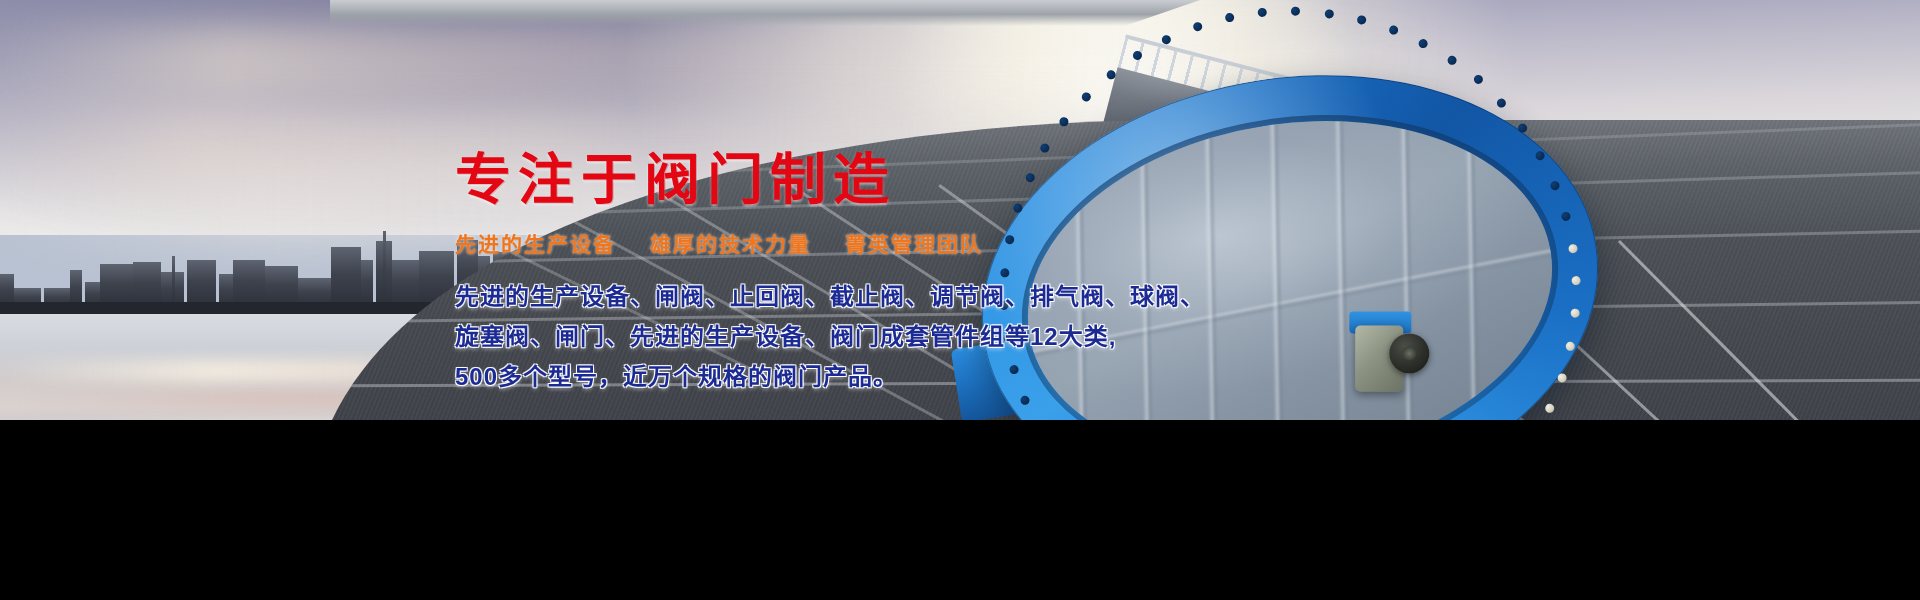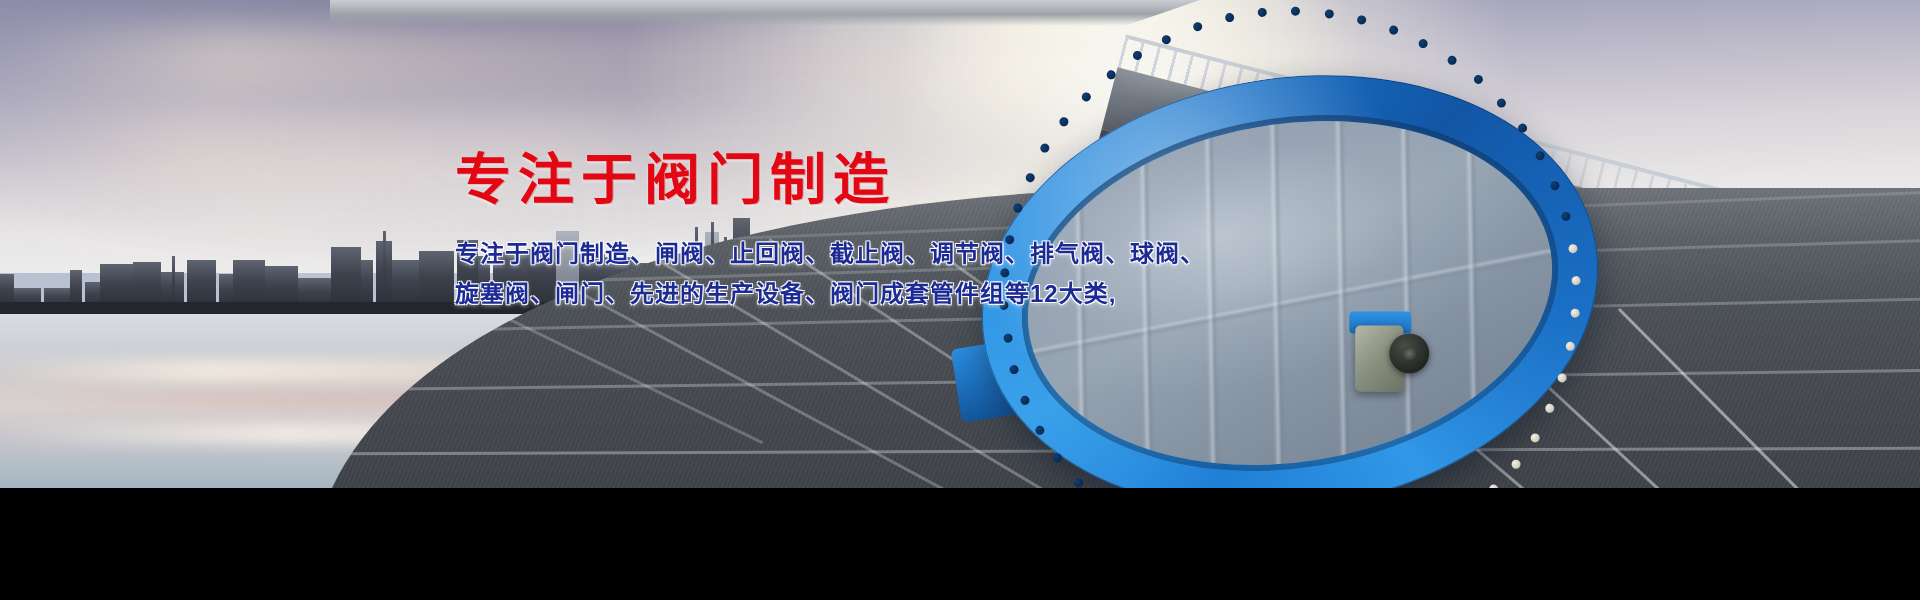--- a/index.html
+++ b/index.html
@@ -1,21 +1,21 @@
 <!DOCTYPE html>
 <html lang="zh-CN"><head>
 <meta charset="utf-8">
 <title>Valve Manufacturing Banner</title>
 <style>
   html,body{margin:0;padding:0;background:#000;}
   *{box-sizing:border-box;}
 
   .banner{
     position:relative;
-    width:1920px;height:488px;
+    width:1920px;height:420px;
     overflow:hidden;
     font-family:"Liberation Sans","DejaVu Sans",sans-serif;
     background:#b9c2d2;
   }
 
   
   .sky{
     position:absolute;inset:0 0 44% 0;
     background:
       radial-gradient(ellipse 620px 380px at 1070px 60px, rgba(255,252,240,.95) 0%, rgba(255,250,235,.55) 38%, rgba(255,248,232,0) 72%),
@@ -361,19 +361,25 @@
       </div>
     <div class="gearbox">
       <div class="gb-cap"></div>
       <div class="gb-body"></div>
       <div class="gb-wheel"></div>
     </div>
   </div>
 
   <div class="copy">
     <h1 class="headline">专注于阀门制造</h1>
+    <div class="subline" id="subline">
+        <span>先进的生产设备</span>
+        <span>雄厚的技术力量</span>
+        <span>菁英管理团队</span>
+      </div>
     <ul class="body-lines" id="body-lines">
-        <li>专注于阀门制造、闸阀、止回阀、截止阀、调节阀、排气阀、球阀、</li>
+        <li>先进的生产设备、闸阀、止回阀、截止阀、调节阀、排气阀、球阀、</li>
         <li>旋塞阀、闸门、先进的生产设备、阀门成套管件组等12大类,</li>
+        <li>500多个型号，近万个规格的阀门产品。</li>
       </ul>
   </div>
 
 </div>
 
 </body></html>

